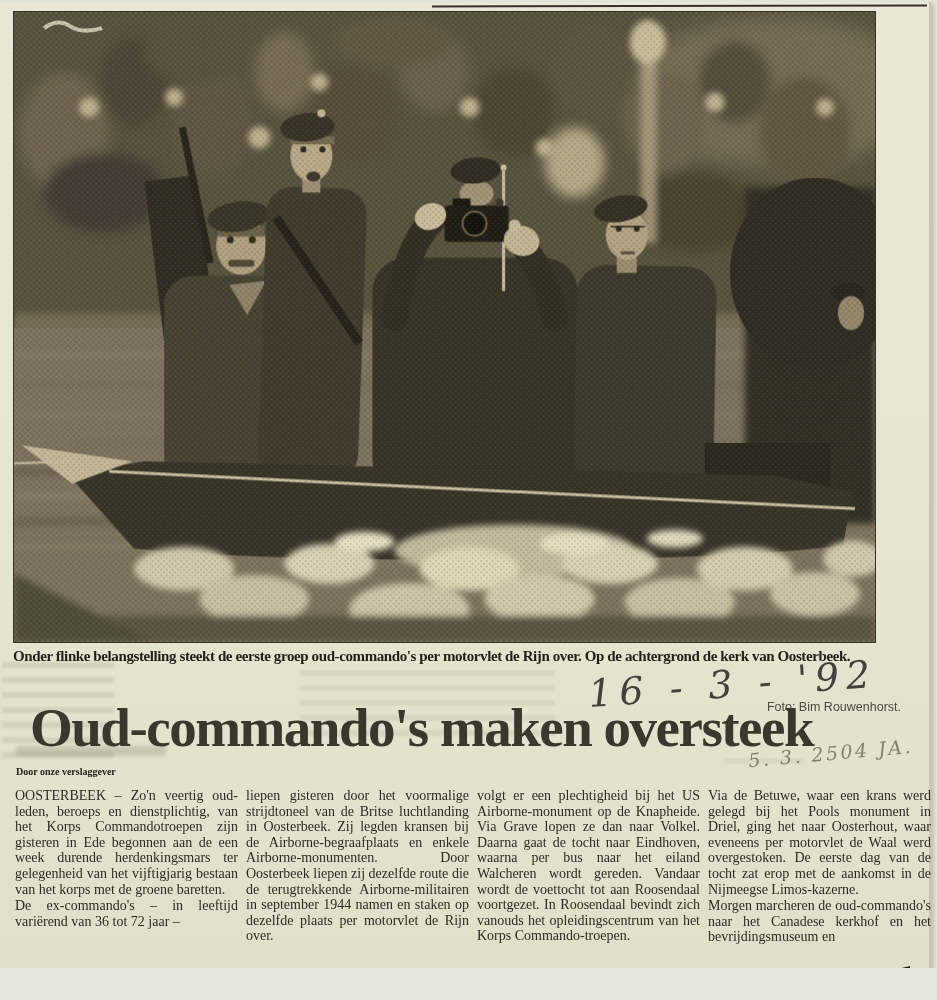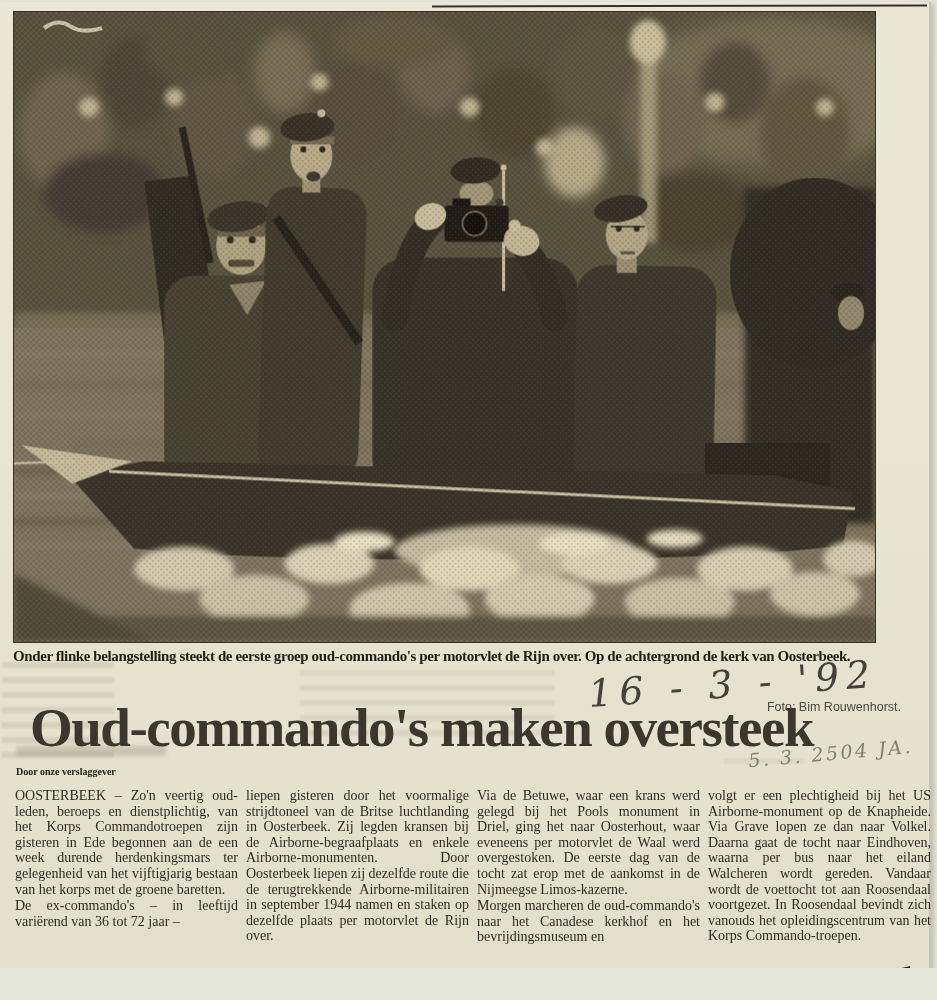--- a/index.html
+++ b/index.html
@@ -234,25 +234,25 @@
 
     <div class="columns">
       <div class="col">
         <p>OOSTERBEEK – Zo'n veertig oud-leden, beroeps en dienstplichtig, van het Korps Commandotroepen zijn gisteren in Ede begonnen aan de een week durende herdenkingsmars ter gelegenheid van het vijftigjarig bestaan van het korps met de groene baretten.</p>
         <p>De ex-commando's – in leeftijd variërend van 36 tot 72 jaar –</p>
       </div>
       <div class="col">
         <p>liepen gisteren door het voormalige strijdtoneel van de Britse luchtlanding in Oosterbeek. Zij legden kransen bij de Airborne-begraafplaats en enkele Airborne-monumenten. Door Oosterbeek liepen zij dezelfde route die de terugtrekkende Airborne-militairen in september 1944 namen en staken op dezelfde plaats per motorvlet de Rijn over.</p>
       </div>
       <div class="col">
+        <p>volgt er een plechtigheid bij het US Airborne-monument op de Knapheide. Via Grave lopen ze dan naar Volkel. Daarna gaat de tocht naar Eindhoven, waarna per bus naar het eiland Walcheren wordt gereden. Vandaar wordt de voettocht tot aan Roosendaal voortgezet. In Roosendaal bevindt zich vanouds het opleidingscentrum van het Korps Commando-troepen.</p>
+      </div>
+      <div class="col">
         <p>Via de Betuwe, waar een krans werd gelegd bij het Pools monument in Driel, ging het naar Oosterhout, waar eveneens per motorvlet de Waal werd overgestoken. De eerste dag van de tocht zat erop met de aankomst in de Nijmeegse Limos-kazerne.</p>
         <p>Morgen marcheren de oud-commando's naar het Canadese kerkhof en het bevrijdingsmuseum en</p>
-      </div>
-      <div class="col">
-        <p>volgt er een plechtigheid bij het US Airborne-monument op de Knapheide. Via Grave lopen ze dan naar Volkel. Daarna gaat de tocht naar Eindhoven, waarna per bus naar het eiland Walcheren wordt gereden. Vandaar wordt de voettocht tot aan Roosendaal voortgezet. In Roosendaal bevindt zich vanouds het opleidingscentrum van het Korps Commando-troepen.</p>
       </div>
     </div>
 
     <div class="bottom-edge"></div>
     <div class="corner-mark"></div>
   </div>
 
 </div>
 
 </body></html>

